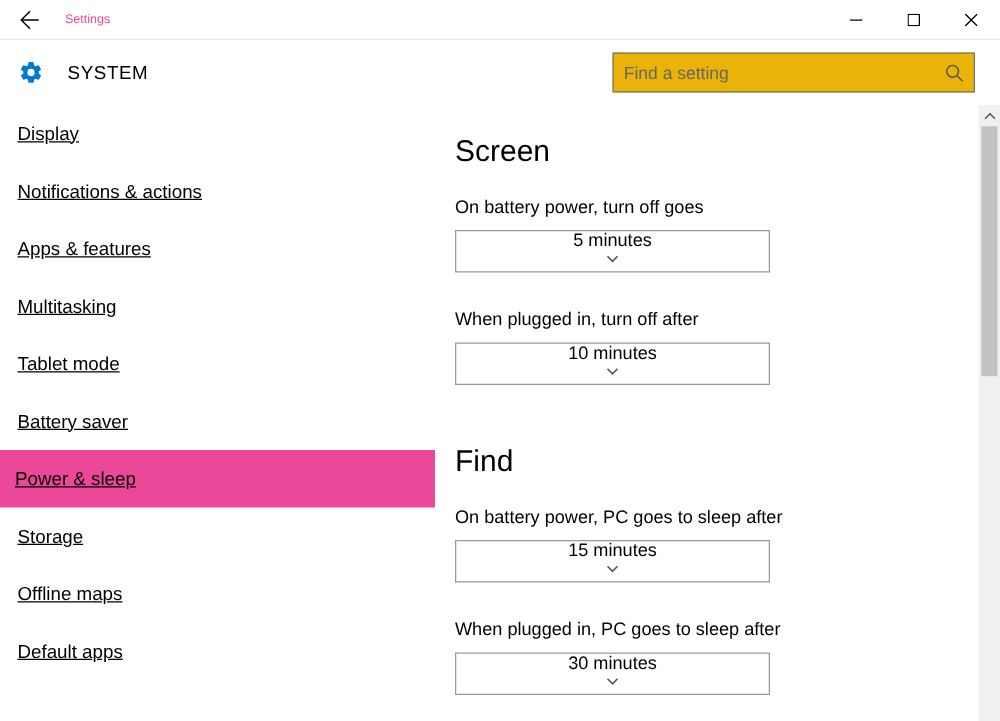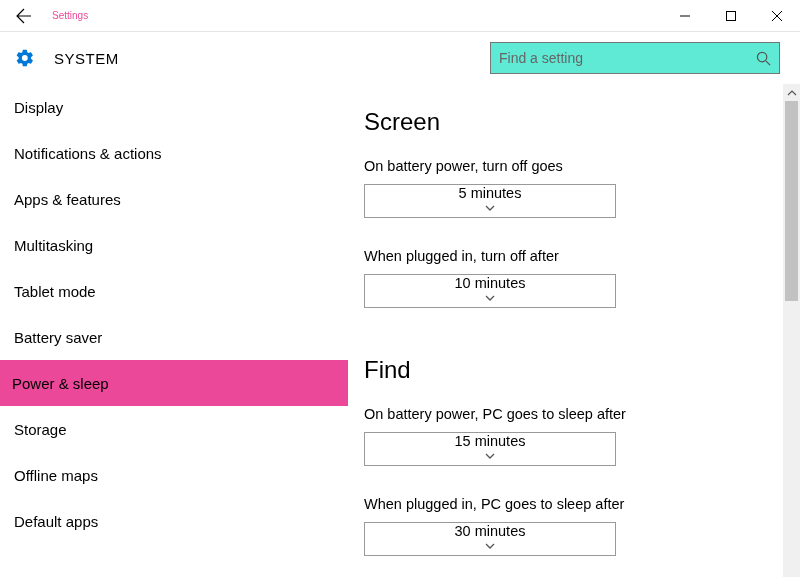--- a/index.html
+++ b/index.html
@@ -76,21 +76,21 @@
       flex: 1;
     }
     .search-box {
       width: 290px;
       height: 32px;
       border: 1px solid #767676;
       display: flex;
       align-items: center;
       padding: 0 8px;
       margin-right: 6px;
-      background: #5eead4;
+      background: #eab308;
     }
     .search-input {
       border: none;
       outline: none;
       flex: 1;
       font-size: 14px;
       color: #555;
       background: transparent;
     }
     .search-input::placeholder {
@@ -110,20 +110,21 @@
       overflow-y: auto;
     }
     .sidebar-item {
       height: 46px;
       display: flex;
       align-items: center;
       padding-left: 14px;
       font-size: 15px;
       color: #000;
       cursor: pointer;
+      text-decoration: underline;
     }
     .sidebar-item.selected {
       background: #ec4899;
       padding-left: 12px;
     }
     .content {
       flex: 1;
       padding: 24px 0 0 16px;
       overflow-y: auto;
       position: relative;

